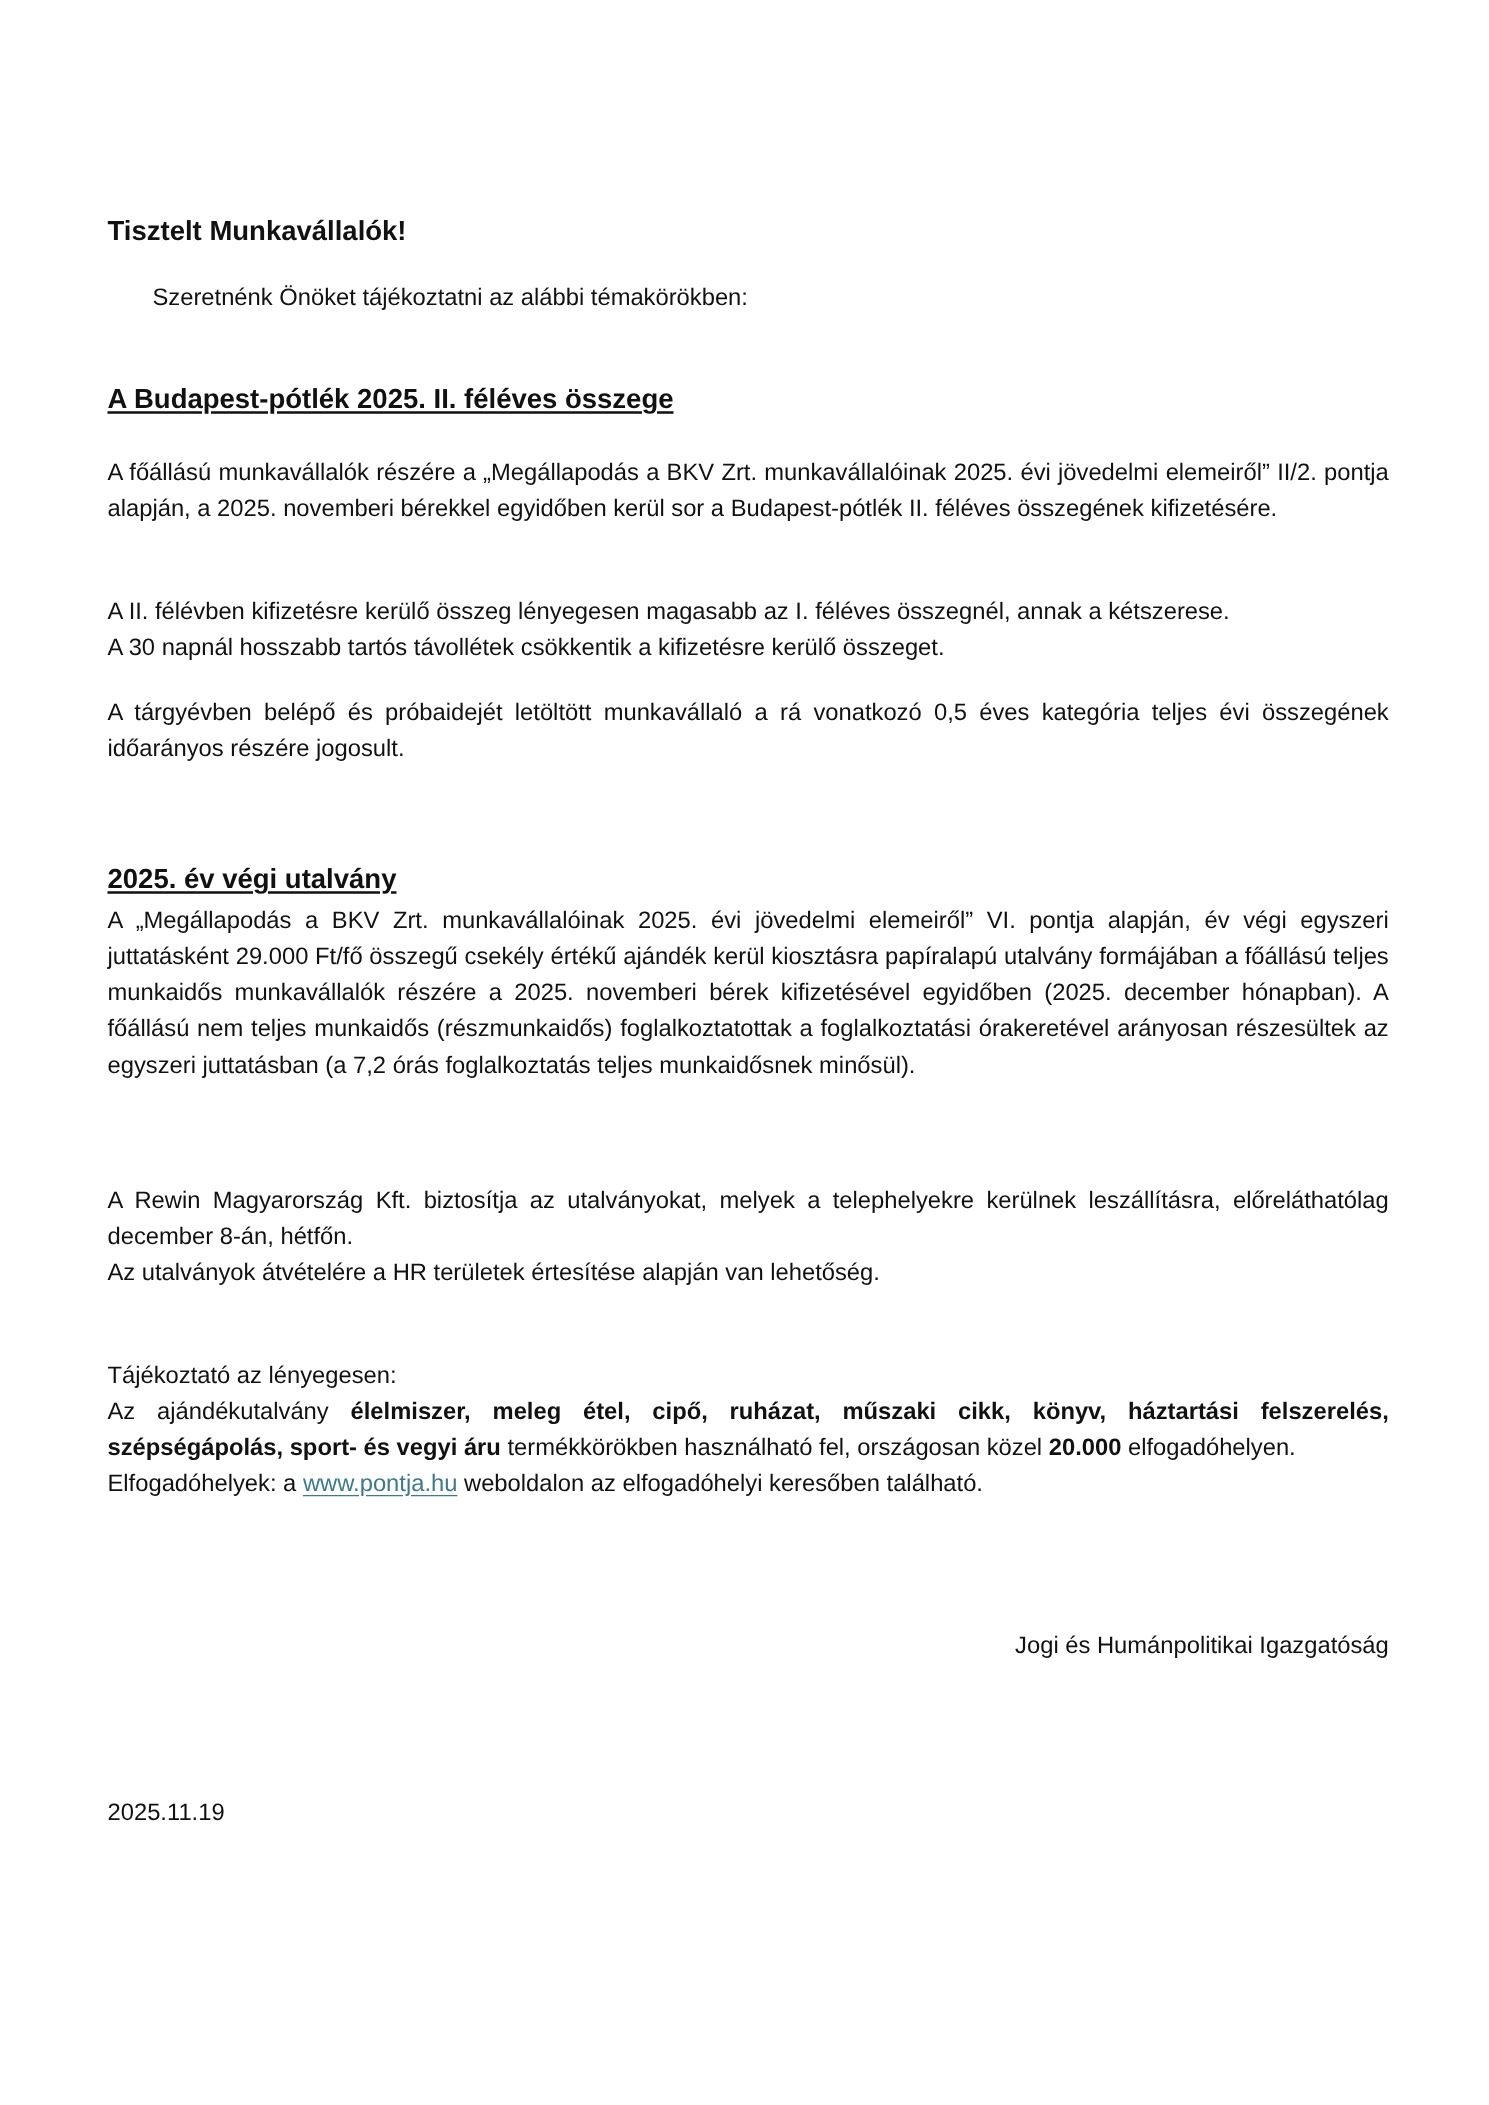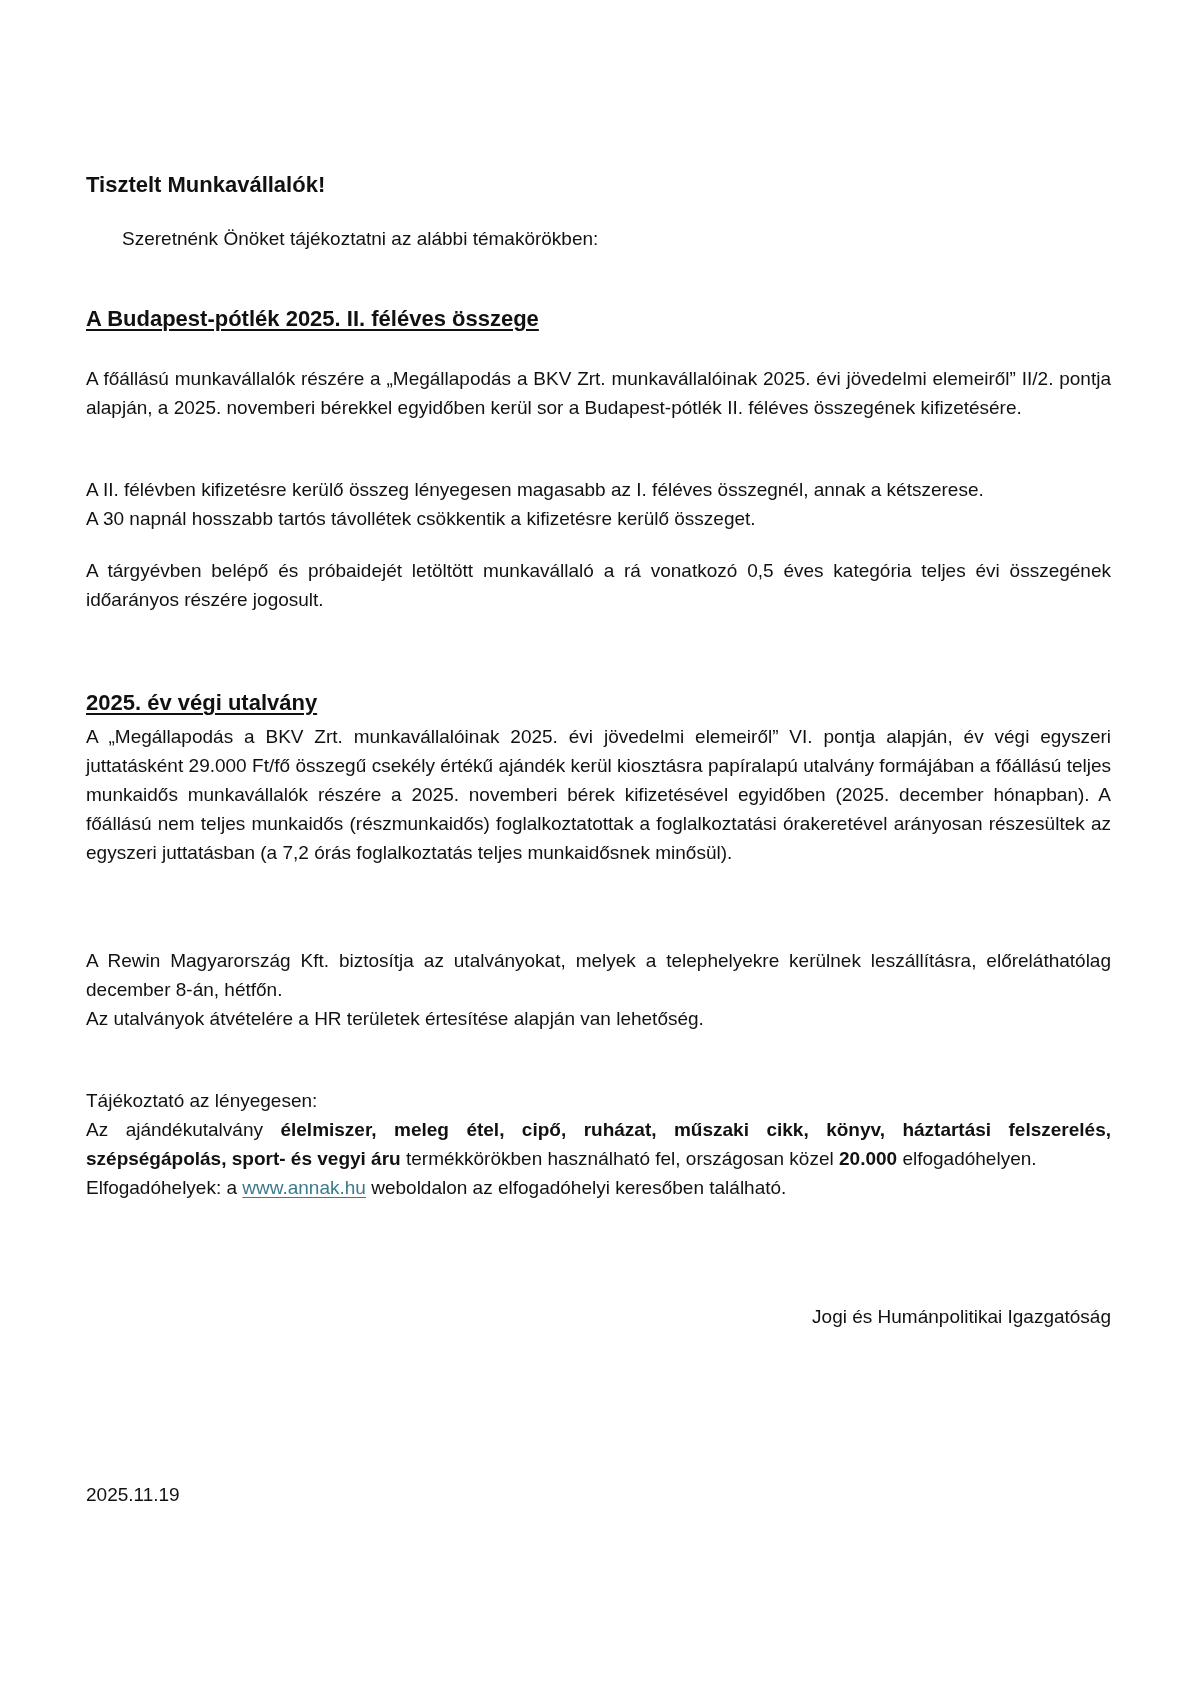--- a/index.html
+++ b/index.html
@@ -17,21 +17,21 @@
   .p1 { top: 364px; }
   .p2 { top: 475px; text-align: left; }
   .p3 { top: 556px; }
   .p4 { top: 722px; }
   .p5 { top: 946px; }
   .p6 { top: 1086px; }
   .u { text-underline-offset: 3px; }
   .b { font-weight: bold; }
   .link { color: #3c7a8c; text-decoration: underline; text-underline-offset: 3px; }
   .sig { position: absolute; top: 1306px; right: 0; }
-  .date { position: absolute; top: 1484px; left: 0; }
+  .date { position: absolute; top: 1440px; left: 0; }
   .line { display: block; }
 </style>
 </head>
 <body>
 
 <div class="page">
   <div class="greeting">Tisztelt Munkavállalók!</div>
   <div class="intro">Szeretnénk Önöket tájékoztatni az alábbi témakörökben:</div>
 
   <div class="heading h1">A Budapest-pótlék 2025. II. féléves összege</div>
@@ -44,18 +44,18 @@
 
   <div class="heading h2">2025. év végi utalvány</div>
   <div class="para p4">A „Megállapodás a BKV Zrt. munkavállalóinak 2025. évi jövedelmi elemeiről” VI. pontja alapján, év végi egyszeri juttatásként 29.000 Ft/fő összegű csekély értékű ajándék kerül kiosztásra papíralapú utalvány formájában a főállású teljes munkaidős munkavállalók részére a 2025. novemberi bérek kifizetésével egyidőben (2025. december hónapban). A főállású nem teljes munkaidős (részmunkaidős) foglalkoztatottak a foglalkoztatási órakeretével arányosan részesültek az egyszeri juttatásban (a 7,2 órás foglalkoztatás teljes munkaidősnek minősül).</div>
   <div class="para p5">
     <span class="line">A Rewin Magyarország Kft. biztosítja az utalványokat, melyek a telephelyekre kerülnek leszállításra, előreláthatólag december 8-án, hétfőn.</span>
     <span class="line">Az utalványok átvételére a HR területek értesítése alapján van lehetőség.</span>
   </div>
   <div class="para p6">
     <span class="line">Tájékoztató az lényegesen:</span>
     <span class="line"><span class="u">Az ajándékutalvány</span> <span class="b">élelmiszer, meleg étel, cipő, ruházat, műszaki cikk, könyv, háztartási felszerelés, szépségápolás, sport- és vegyi áru</span> <span>termékkörökben használható fel, országosan közel</span> <span class="b">20.000</span> <span>elfogadóhelyen.</span></span>
-    <span class="line"><span class="u">Elfogadóhelyek</span><span>: a</span> <span class="link">www.annak.hu</span> <span>weboldalon az</span> <span class="u">elfogadóhelyi keresőben</span> <span>található.</span></span>
+    <span class="line"><span class="u">Elfogadóhelyek</span><span>: a</span> <span class="link">www.pontja.hu</span> <span>weboldalon az</span> <span class="u">elfogadóhelyi keresőben</span> <span>található.</span></span>
   </div>
 
   <div class="sig">Jogi és Humánpolitikai Igazgatóság</div>
   <div class="date">2025.11.19</div>
 </div>
 
 </body></html>

